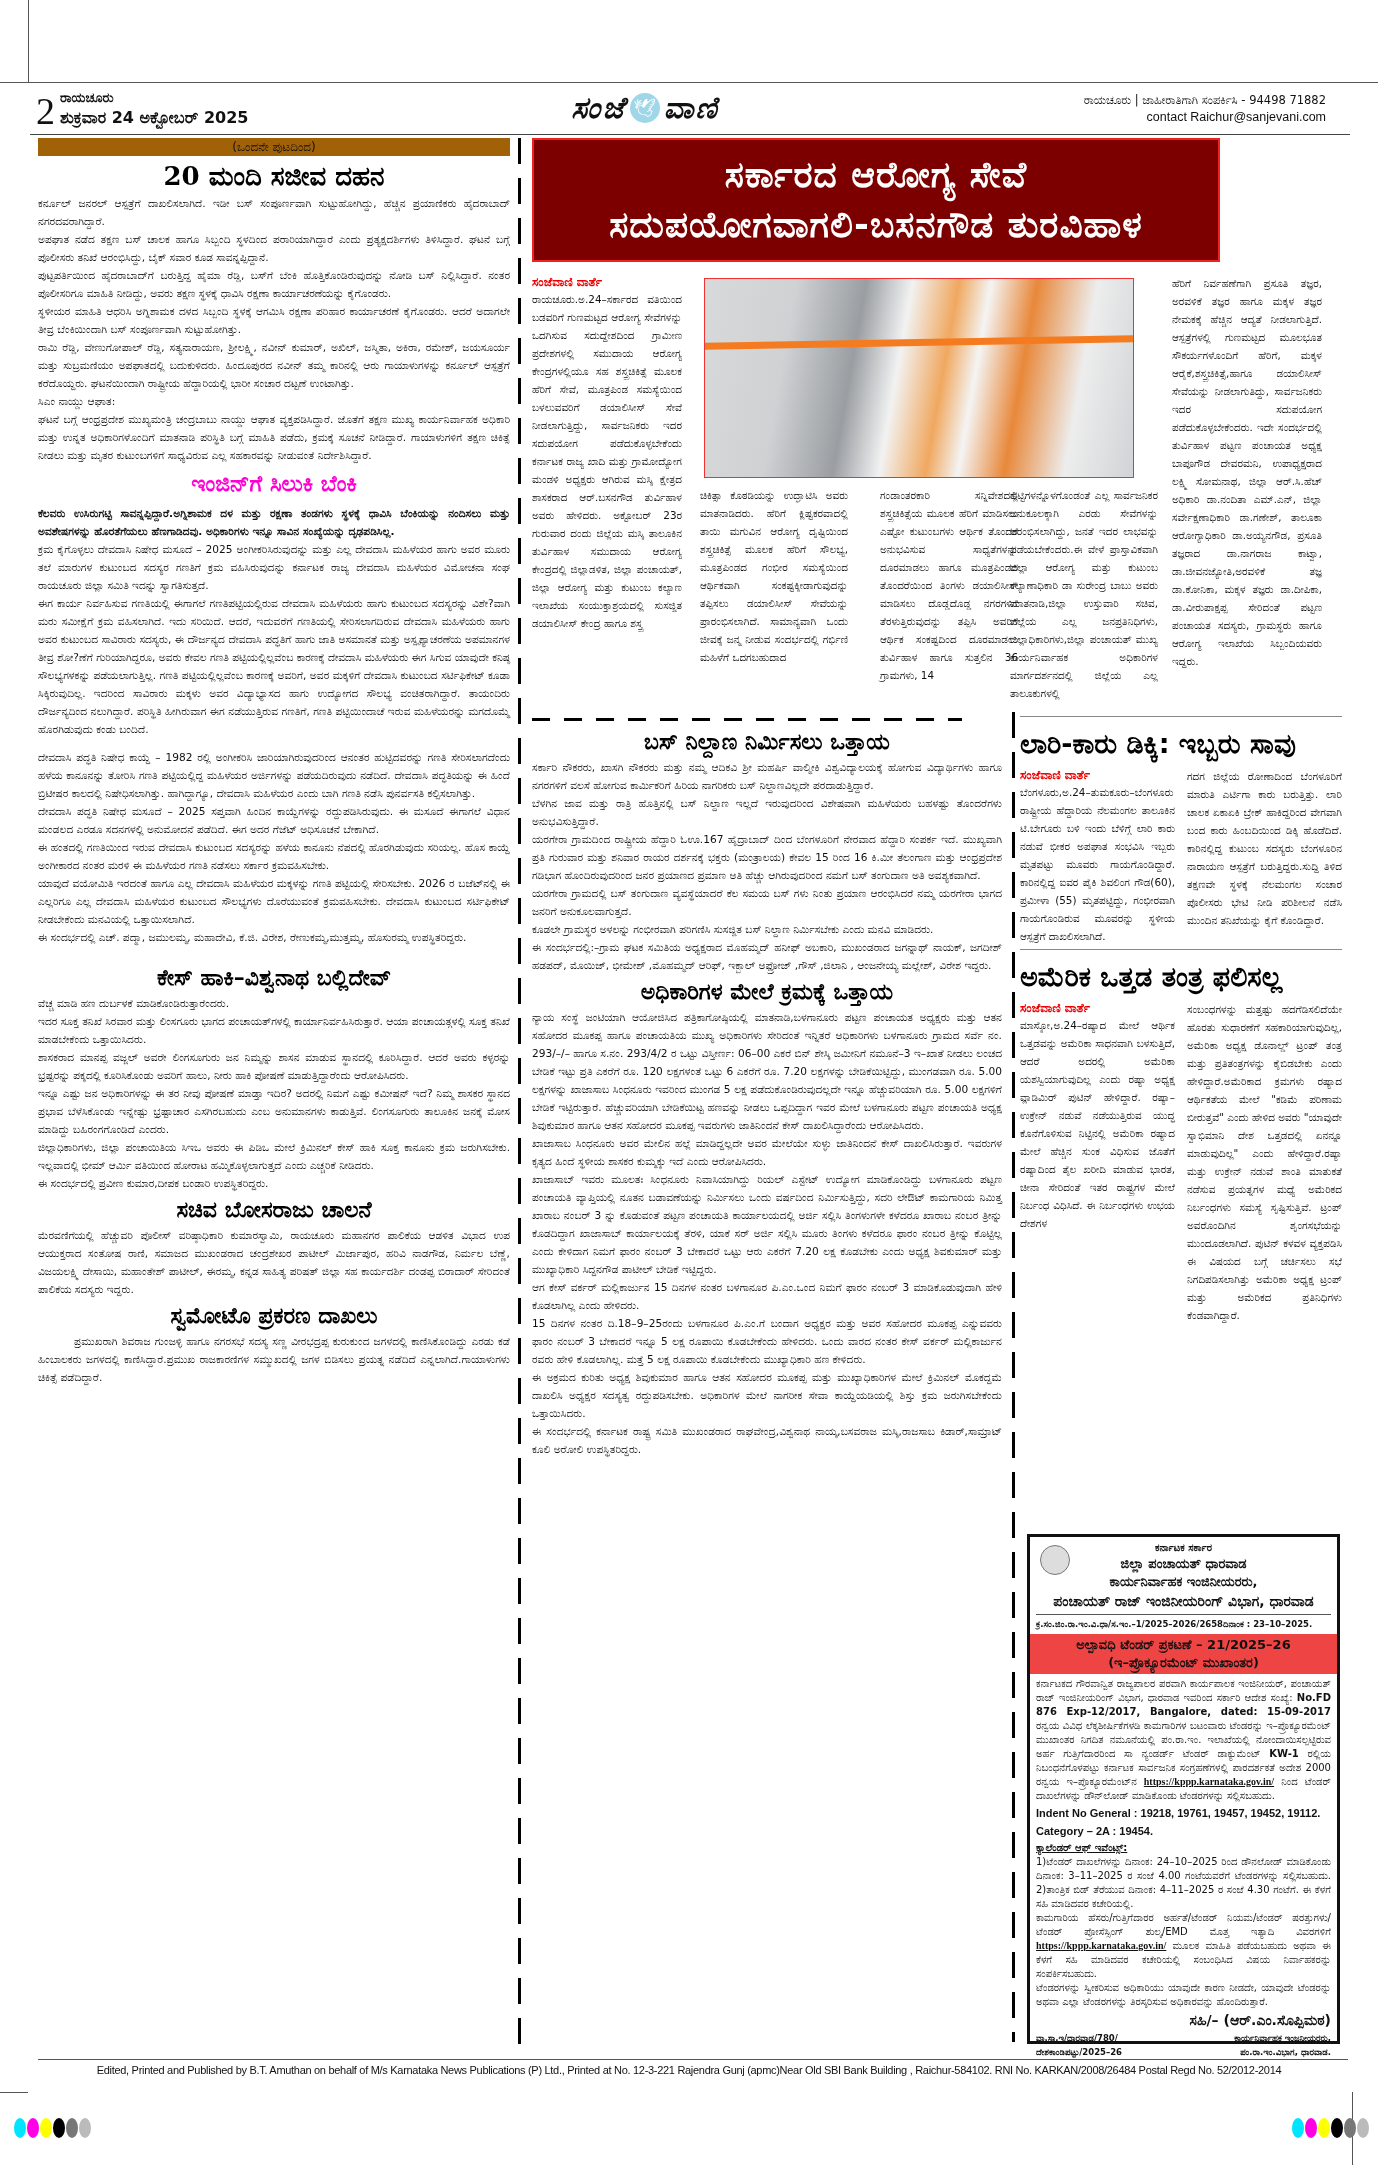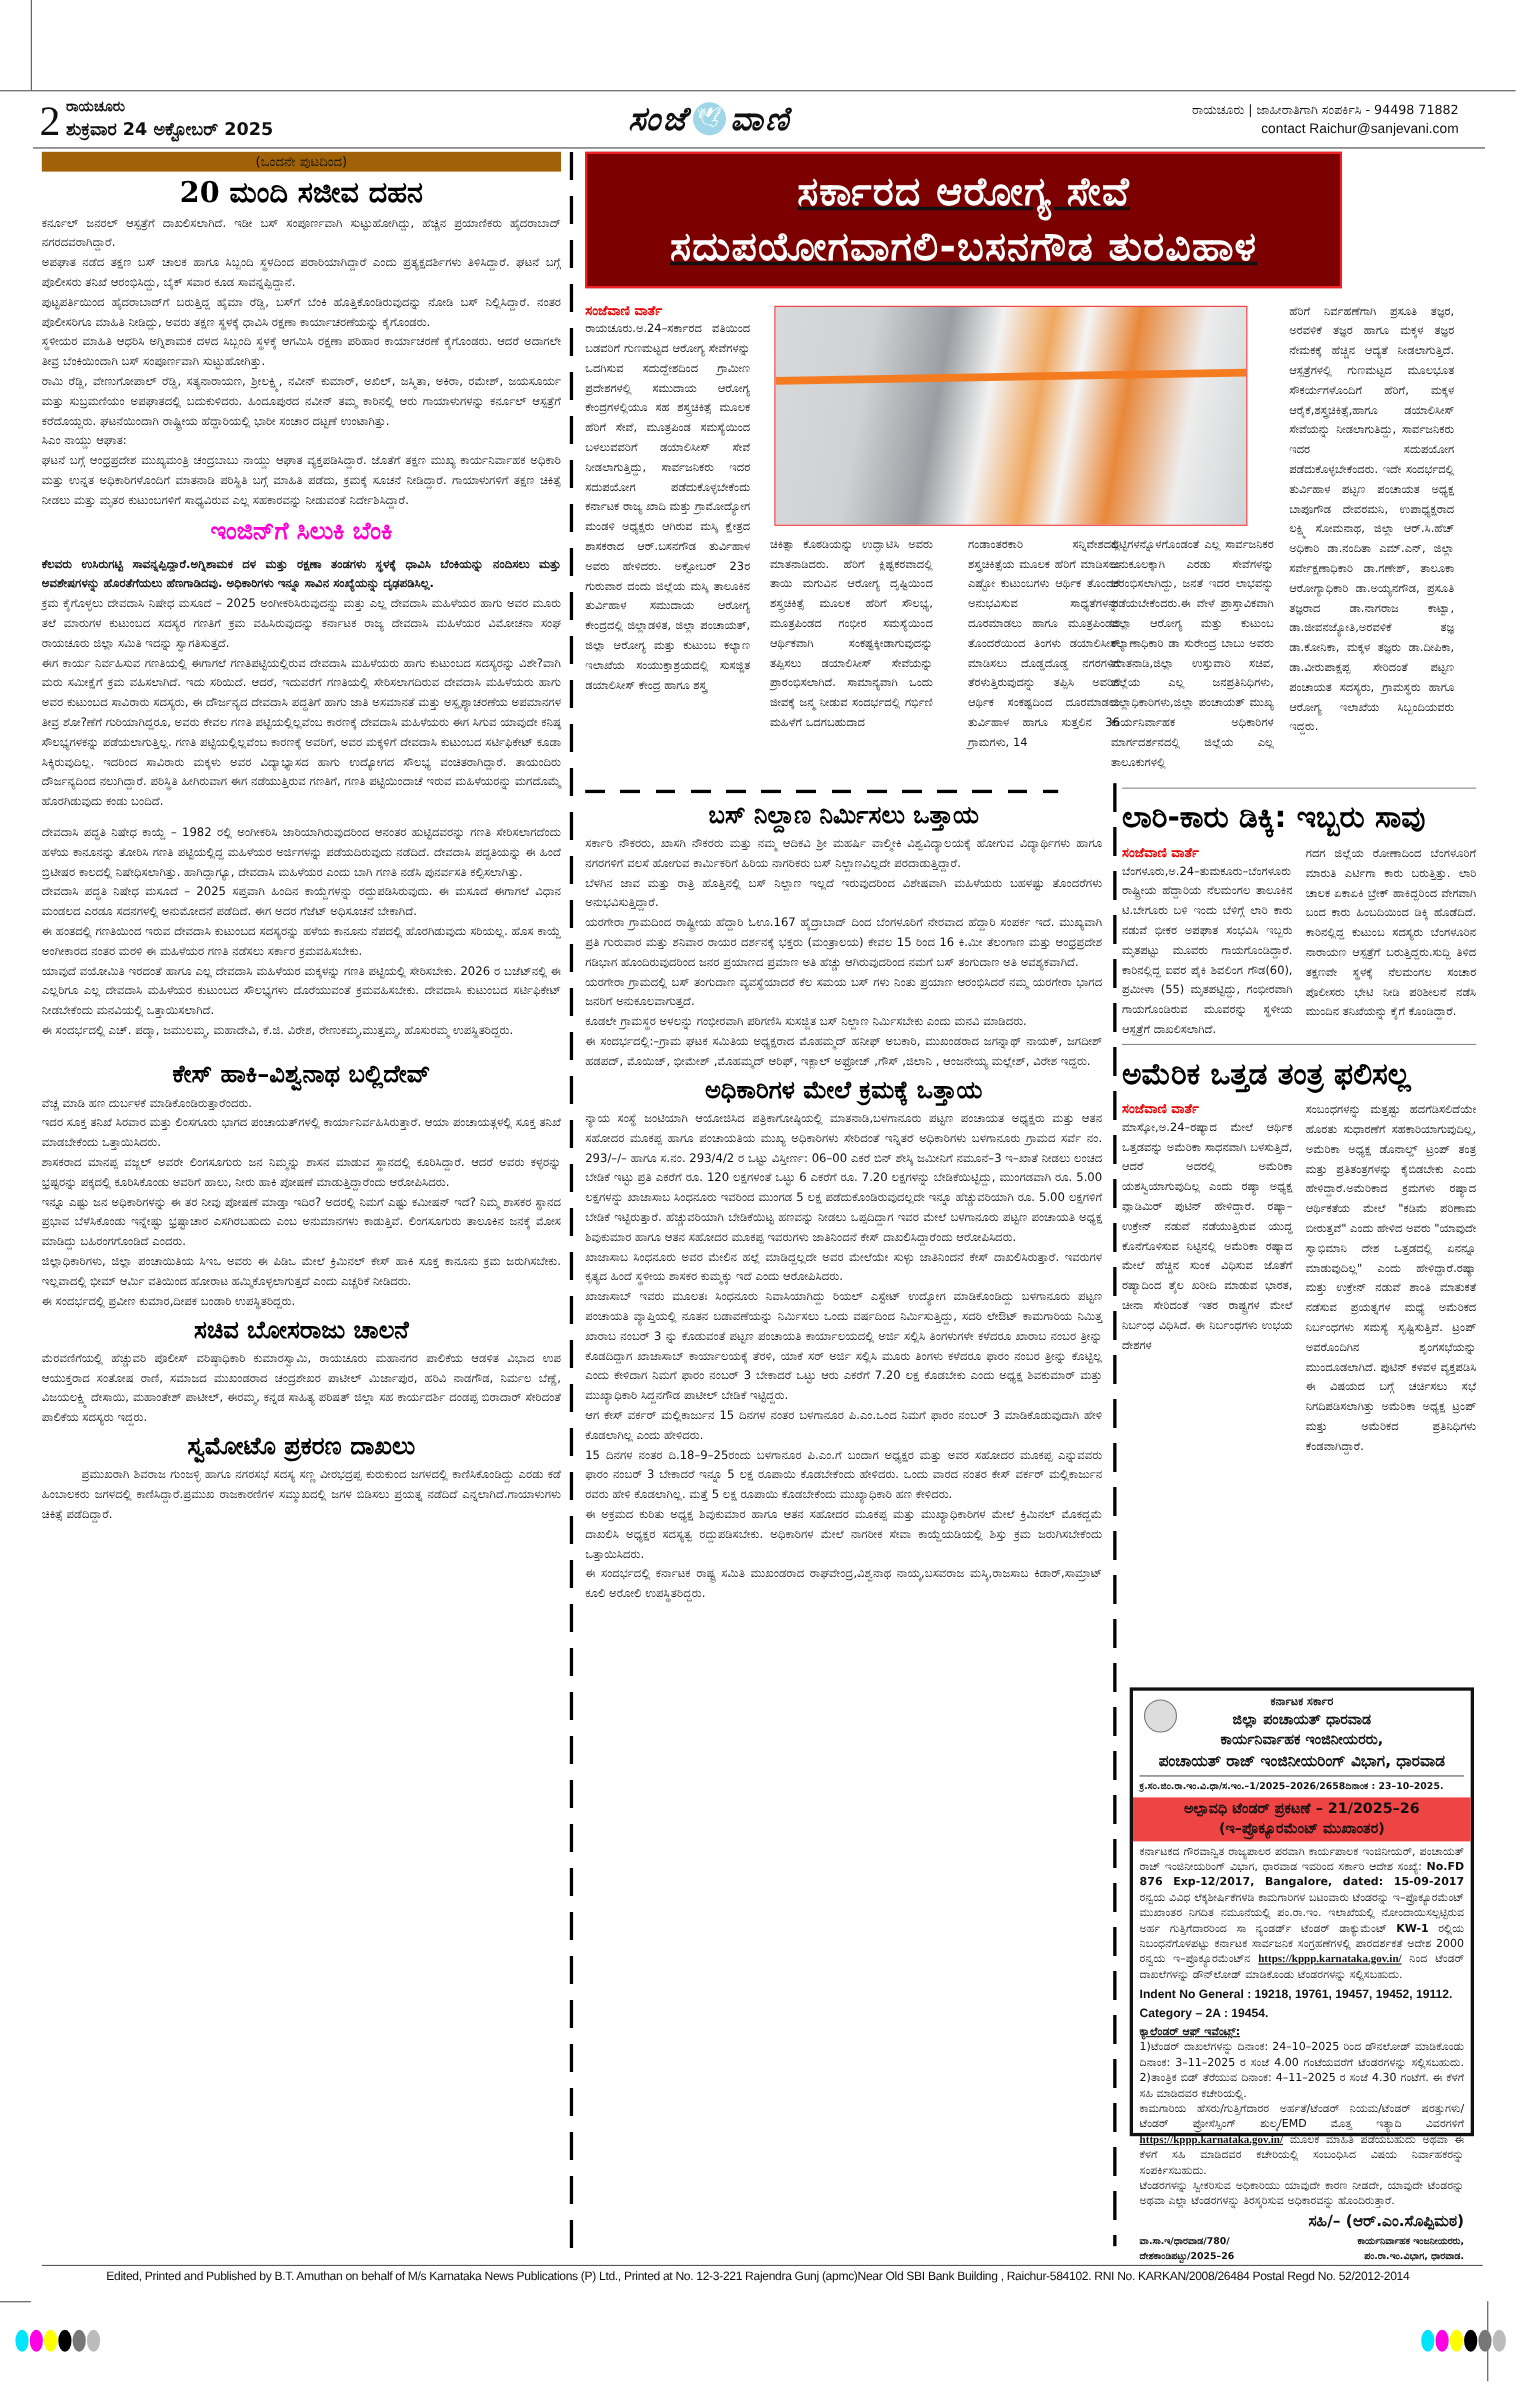--- a/index.html
+++ b/index.html
@@ -26,21 +26,21 @@
   .h1 { font-size: 26px; line-height: 36px; }
   .h-pink { text-align: center; font-weight: bold; color: #ff00d4; font-size: 22px; line-height: 40px; }
   .body { font-size: 10.6px; line-height: 18px; text-align: justify; }
   .body p { margin: 0; }
   .body.bold { font-weight: bold; }
   .indent { text-indent: 36px; }
 
   .col-sep { position: absolute; left: 518px; top: 138px; width: 3px; height: 1920px;
     background: repeating-linear-gradient(to bottom, #000 0 26px, transparent 26px 40px); }
 
-  .banner { position: absolute; left: 532px; top: 138px; width: 688px; height: 124px; background: #7c0000; border: 2px solid #e22; display: flex; flex-direction: column; align-items: center; justify-content: center; text-decoration: underline; }
+  .banner { position: absolute; left: 532px; top: 138px; width: 688px; height: 124px; background: #7c0000; border: 2px solid #e22; display: flex; flex-direction: column; align-items: center; justify-content: center; }
   .banner div { color: #fff; font-weight: bold; font-size: 36px; line-height: 50px; letter-spacing: 1px; }
 
   .health { position: absolute; left: 532px; top: 270px; width: 820px; height: 470px; }
   .byline { color: #e00; font-weight: bold; font-size: 12px; line-height: 16px; }
   .narrow { font-size: 10.4px; line-height: 18px; text-align: justify; }
   .h-c1 { position: absolute; left: 0; top: 4px; width: 150px; }
   .photo { position: absolute; left: 172px; top: 8px; width: 430px; height: 200px; border: 1.5px solid #e33; overflow: hidden;
     background: linear-gradient(100deg, #d7d9db 0%, #cfd1d3 20%, #9a9ea2 35%, #f2f2f2 45%, #f0a860 55%, #f4f4f4 62%, #e8883a 72%, #ededed 85%, #d0d4d6 100%); }
   .photo .ribbon { position: absolute; left: 0; top: 60px; width: 100%; height: 7px; background: #f47b20; transform: rotate(-1deg); }
   .h-c2 { position: absolute; left: 168px; top: 216px; width: 148px; }
@@ -57,21 +57,21 @@
 
   .col-sep2 { position: absolute; left: 1012px; top: 712px; width: 3px; height: 1330px;
     background: repeating-linear-gradient(to bottom, #000 0 26px, transparent 26px 40px); }
 
   .right-col { position: absolute; left: 1020px; top: 712px; width: 322px; }
   .r-head { font-weight: bold; font-size: 27px; line-height: 46px; text-align: left; color: #000; }
   .r-2col { display: flex; gap: 12px; }
   .r-2col > div { flex: 1; font-size: 10.4px; line-height: 18px; text-align: justify; }
   .r-rule { height: 1px; background: #888; margin: 4px 0; }
 
-  .tender { position: absolute; left: 1027px; top: 1534px; width: 313px; height: 408px; border: 3px solid #111; padding: 4px 6px; font-size: 9.5px; line-height: 14px; }
+  .tender { position: absolute; left: 1027px; top: 1534px; width: 313px; height: 510px; border: 3px solid #111; padding: 4px 6px; font-size: 9.5px; line-height: 14px; }
   .t-seal { position: absolute; left: 10px; top: 8px; width: 30px; height: 30px; border-radius: 50%; border: 1.5px solid #777; background: #ddd; }
   .t-h { text-align: center; font-weight: bold; }
   .t-h.s1 { font-size: 10px; }
   .t-h.s2 { font-size: 13px; line-height: 18px; }
   .t-h.s3 { font-size: 14px; line-height: 20px; }
   .t-ref { display: flex; justify-content: flex-start; border-top: 1px solid #555; margin-top: 3px; padding-top: 2px; font-size: 8.5px; font-weight: bold; }
   .t-gray { background: #ef4444; text-align: center; font-weight: bold; font-size: 13px; line-height: 18px; margin: 3px -6px; padding: 2px 0; }
   .t-body { font-size: 10px; line-height: 14px; text-align: justify; }
   .t-indent { font-family: "Liberation Sans", sans-serif; font-weight: bold; font-size: 11px; line-height: 16px; margin: 2px 0; }
   .t-link { text-decoration: underline; font-weight: bold; font-family: "Liberation Serif", serif; }

